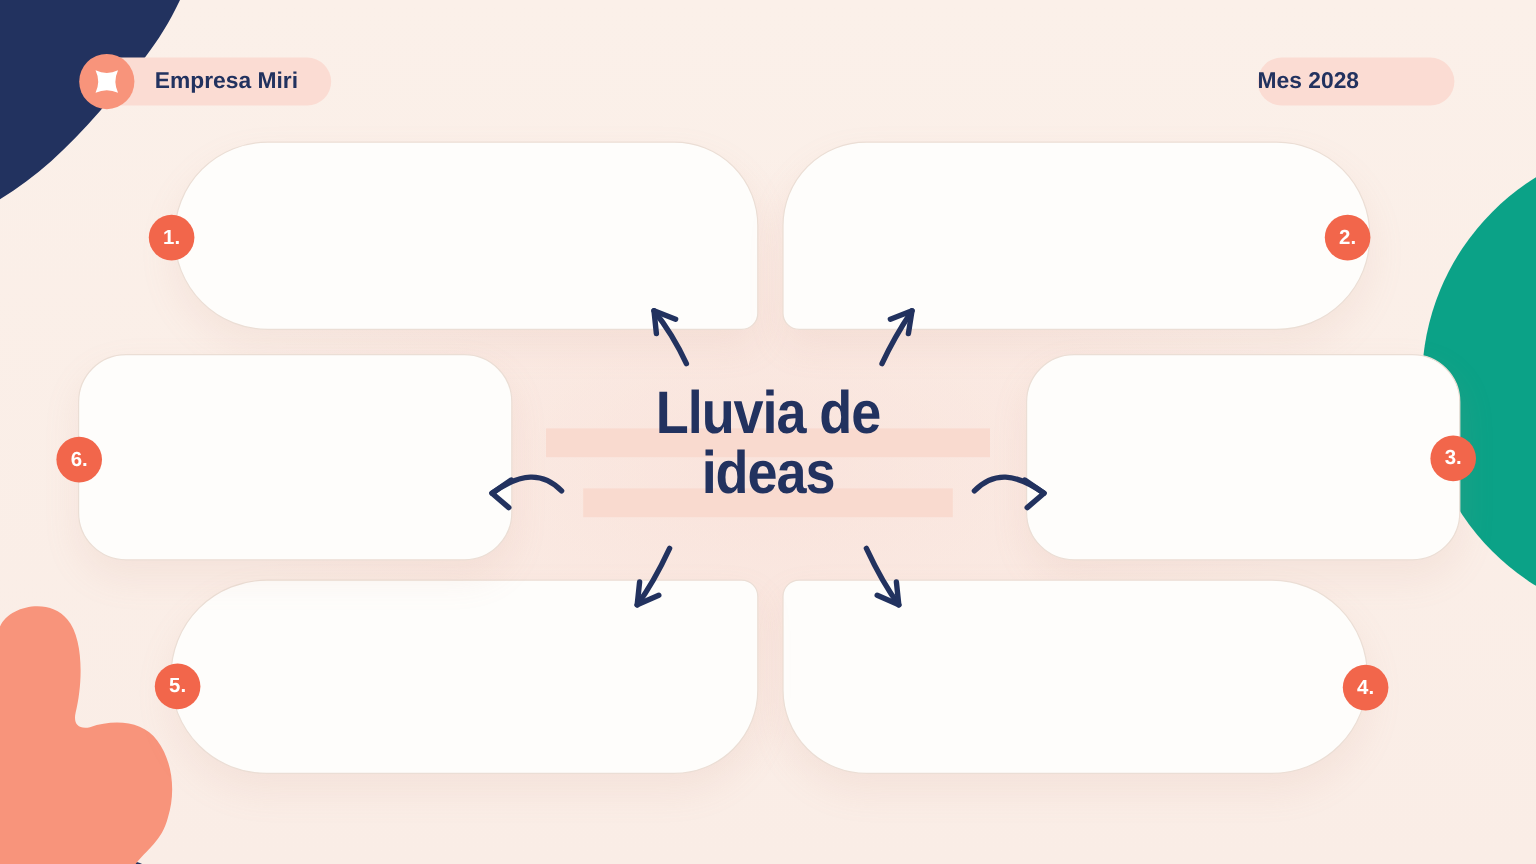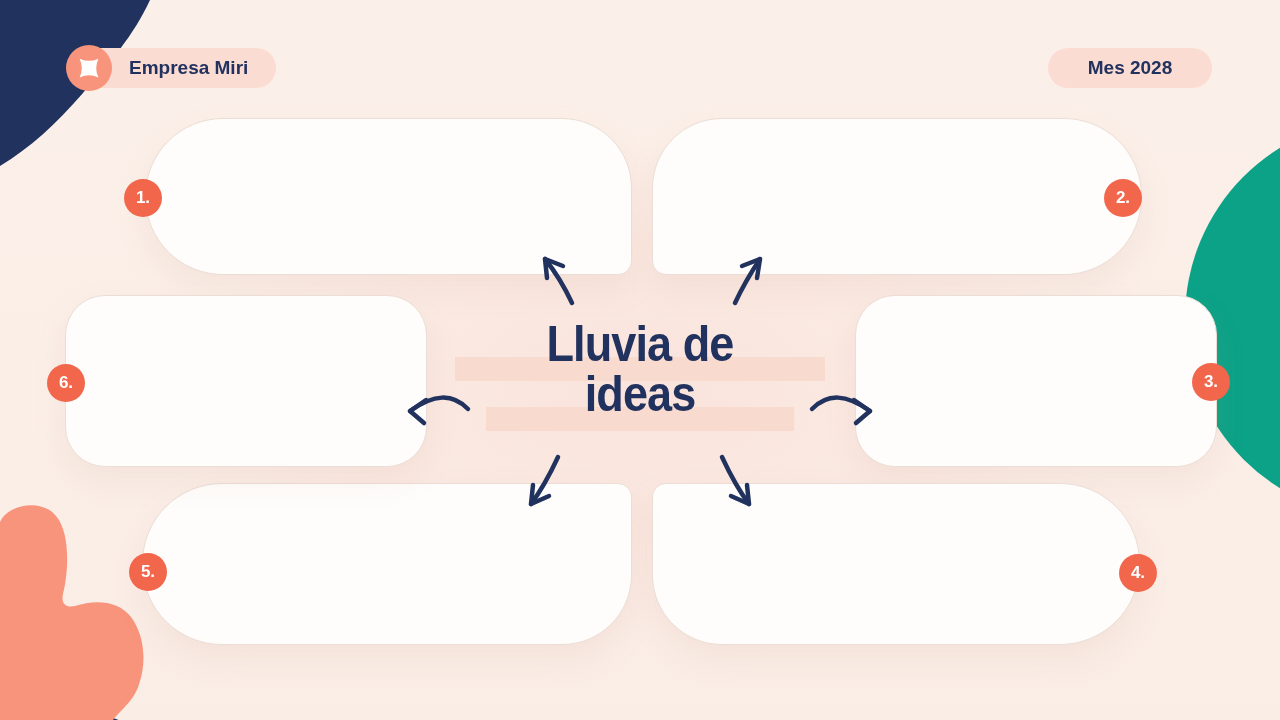--- a/index.html
+++ b/index.html
@@ -59,21 +59,21 @@
     font-weight:bold;font-size:19px;
     display:flex;align-items:center;
     z-index:3;
   }
   #brand-badge{left:67px;top:48px;padding:0 28px 0 62px;text-align:right;}
   #brand-icon{
     position:absolute;left:-1px;top:-3px;width:46px;height:46px;border-radius:50%;
     background:var(--salmon,#F8947B);
     display:flex;align-items:center;justify-content:center;
   }
-  #date-badge{left:1048px;top:48px;width:164px;justify-content:center;padding:0;}
+  #date-badge{left:1048px;top:48px;width:164px;justify-content:flex-start;padding:0;}
 
   .hl-bar{position:absolute;background:var(--highlight,#F9DACF);z-index:2;}
   #hl-bar-1{left:455px;top:357px;width:370px;height:24px;}
   #hl-bar-2{left:486px;top:407px;width:308px;height:24px;}
 
   #main-title{
     position:absolute;left:440px;top:319px;width:400px;
     text-align:center;color:var(--navy,#22325F);
     font-size:50px;line-height:50px;font-weight:bold;letter-spacing:-1px;
     transform:scaleX(0.9);transform-origin:50% 50%;

